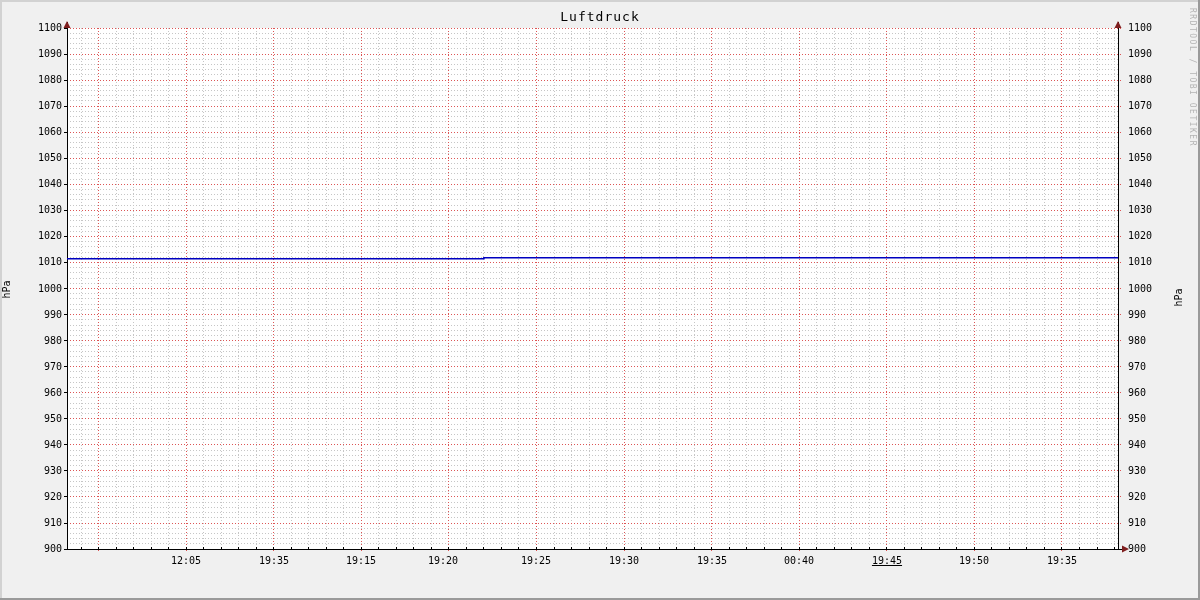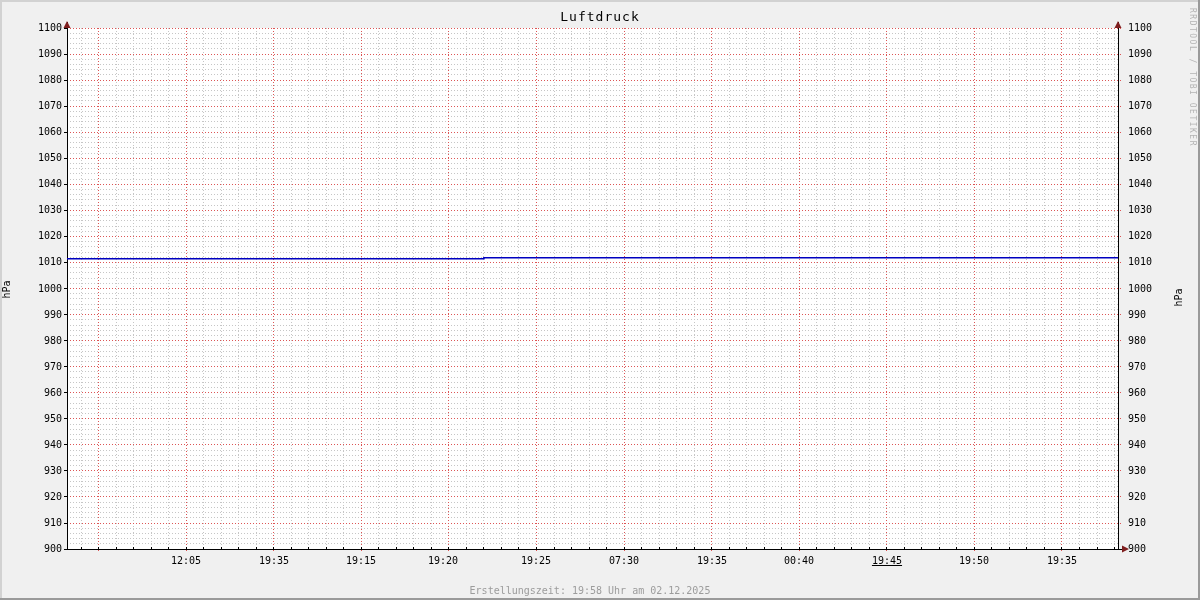--- a/index.html
+++ b/index.html
@@ -361,23 +361,22 @@
       <div class="ytick l" style="top: 49px;">1090</div>
       <div class="ytick r" style="top: 49px;">1090</div>
       <div class="ytick l" style="top: 23px;">1100</div>
       <div class="ytick r" style="top: 23px;">1100</div>
       <div class="xtick" style="left: 75px; margin-top: 47px;">19:00</div>
       <div class="xtick" style="left: 162px;">12:05</div>
       <div class="xtick" style="left: 250px;">19:35</div>
       <div class="xtick" style="left: 337px;">19:15</div>
       <div class="xtick" style="left: 419px;">19:20</div>
       <div class="xtick" style="left: 512px;">19:25</div>
-      <div class="xtick" style="left: 600px;">07:30</div>
+      <div class="xtick" style="left: 600px;">19:30</div>
       <div class="xtick" style="left: 688px;">19:35</div>
       <div class="xtick" style="left: 775px;">00:40</div>
       <div class="xtick" style="left: 863px; text-decoration: underline;">19:45</div>
       <div class="xtick" style="left: 950px;">19:50</div>
       <div class="xtick" style="left: 1038px;">19:35</div>
     </div>
 
 
-  <div id="footer">Erstellungszeit: 19:58 Uhr am 02.12.2025</div>
 </div>
 
 </body></html>

